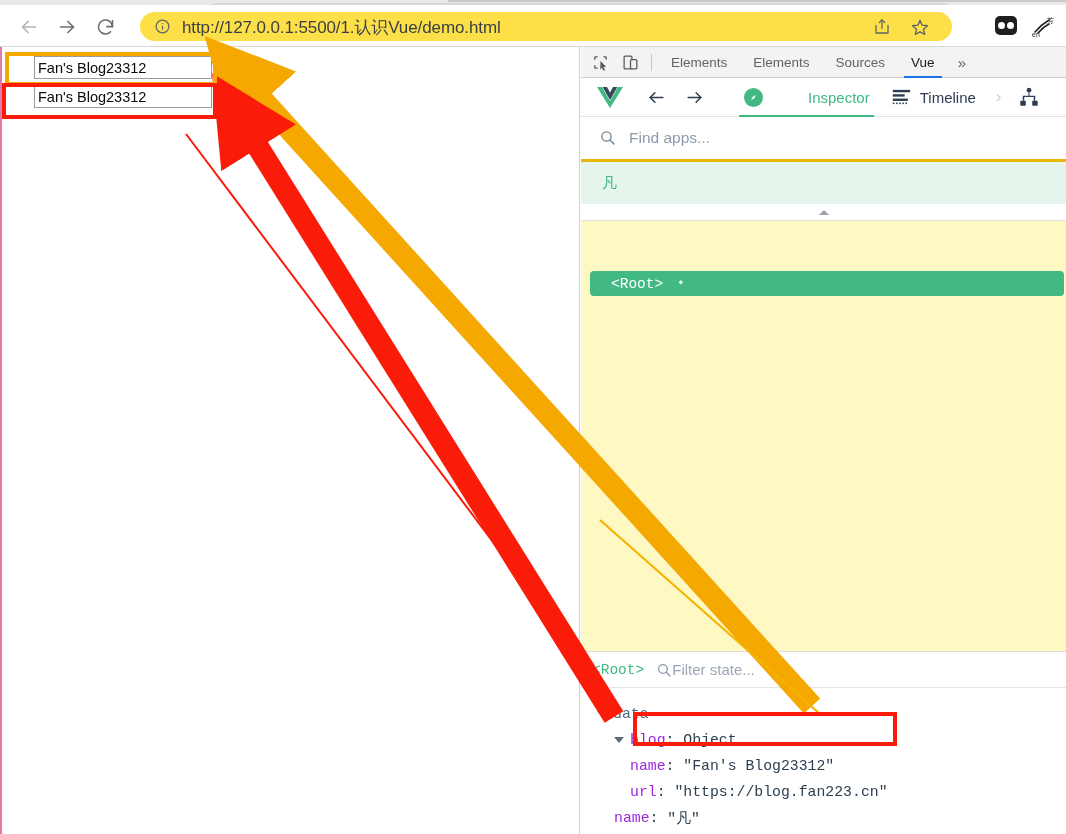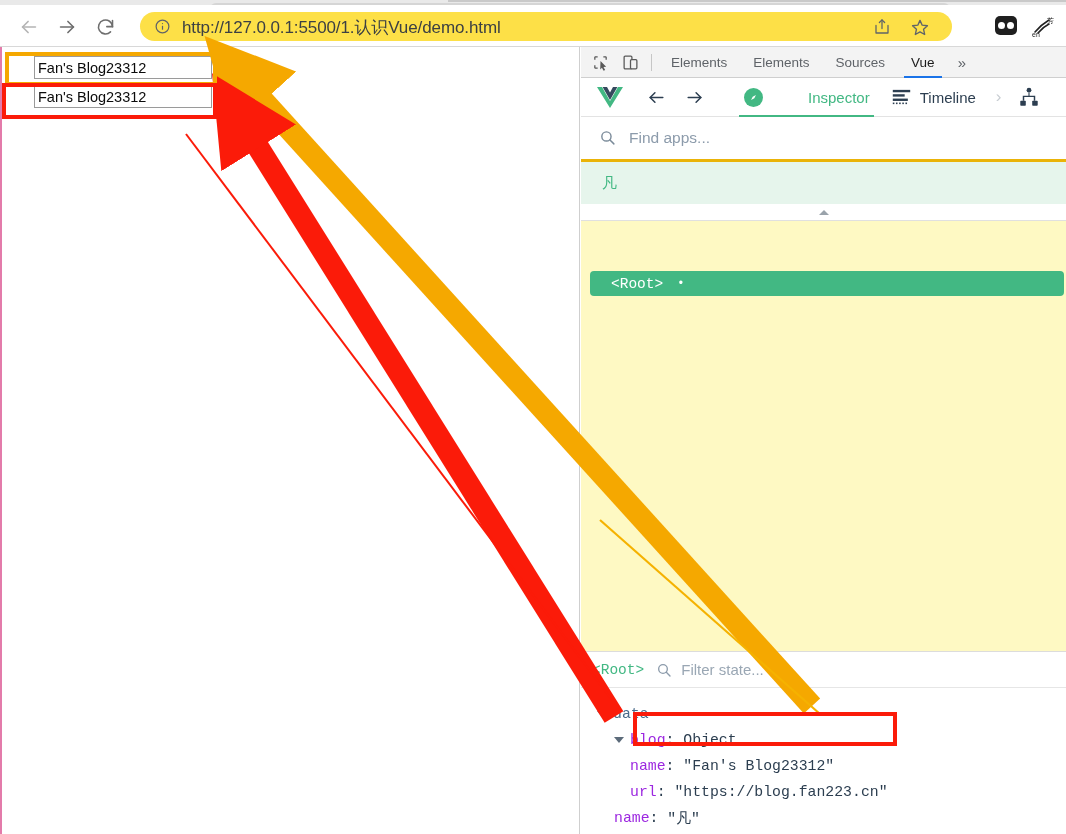--- a/index.html
+++ b/index.html
@@ -209,21 +209,21 @@
   }
   .state-header {
     position: absolute; left: 0; top: 0; width: 485px; height: 36px;
     display: flex; align-items: center; border-bottom: 1px solid #e6e6e6;
   }
   .state-root {
     margin-left: 11px; font-family: "Liberation Mono", monospace;
     font-size: 14.5px; color: #42b883;
   }
   .state-filter-ico { margin-left: 12px; width: 16px; height: 16px; color: #8c9bab; }
-  .state-filter-ph { margin-left: 9px; font-size: 15px; color: #9aa7b4; }
+  .state-filter-ph { font-size: 15px; color: #9aa7b4; }
 
   .state-body {
     position: absolute; left: 0; top: 36px; width: 485px; height: 147px;
     font-family: "Liberation Mono", monospace; font-size: 14.8px;
     padding-top: 13px;
   }
   .st-row { height: 26px; display: flex; align-items: center; white-space: pre; }
   .st-caret {
     width: 0; height: 0; border-left: 5px solid transparent;
     border-right: 5px solid transparent; border-top: 6px solid #5c6b7a;

